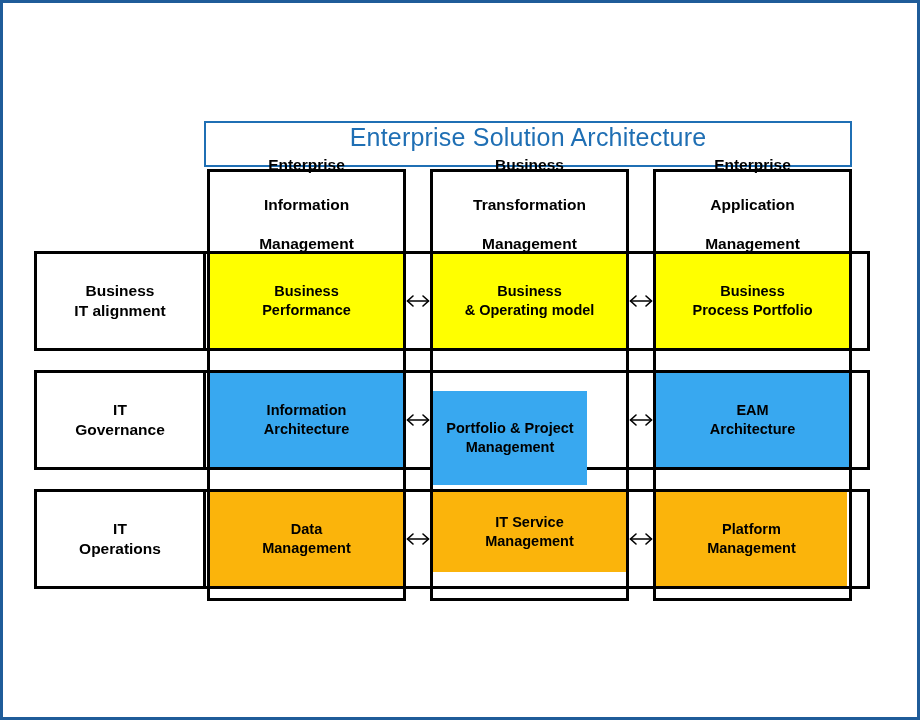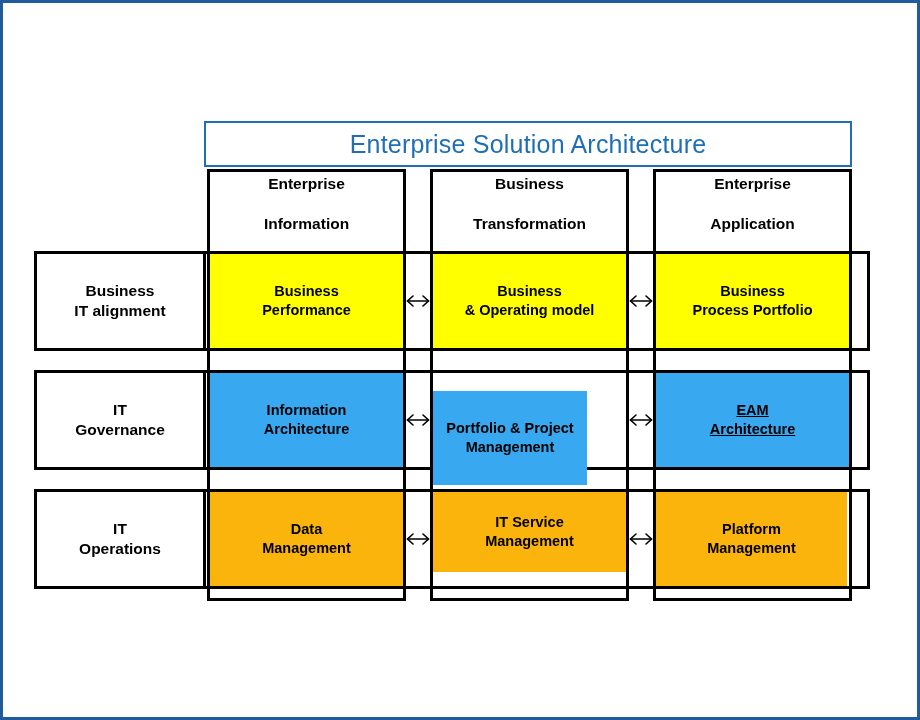--- a/index.html
+++ b/index.html
@@ -18,21 +18,21 @@
     overflow: hidden;
   }
 
   
   #title-box {
     position: absolute;
     left: 201px; top: 118px;
     width: 648px; height: 46px;
     border: 2px solid #1F6FB4;
     background: #ffffff;
-    display: flex; align-items: center; justify-content: center;
+    display: flex; justify-content: center;
   }
   #title-box .title-text {
     color: #1F6FB4;
     font-size: 25px;
     font-weight: 400;
     letter-spacing: .2px;
     white-space: nowrap;
   }
 
   
@@ -40,21 +40,21 @@
     position: absolute;
     top: 166px;
     height: 432px;
     border: 3px solid #000000;
     background: transparent;
   }
   .col-header {
     position: absolute;
     top: 0; left: 0; right: 0;
     height: 82px;
-    display: flex; align-items: flex-start; justify-content: center;
+    display: flex; align-items: flex-end; justify-content: center;
     text-align: center;
     padding: 2px 4px 0 4px;
     border-radius: 27px;
   }
   .col-header span {
     font-size: 15.5px;
     font-weight: bold;
     color: #000000;
     line-height: 1.28;
     display: block;
@@ -208,21 +208,21 @@
       <span>Information</span><br>
       <span>Architecture</span>
     </span>
   </div>
   <div class="cell c-blue" style="left:430px; top:388px; width:154px; height:94px;">
     <span>
       <span>Portfolio &amp; Project</span><br>
       <span>Management</span>
     </span>
   </div>
-  <div class="cell c-blue" style="left:653px; top:370px; width:193px; height:94px;text-decoration:underline;">
+  <div class="cell c-blue" style="left:653px; top:370px; width:193px; height:94px;">
     <span>
       <span>EAM</span><br>
       <span>Architecture</span>
     </span>
   </div>
 
   <div class="cell c-orange" style="left:207px; top:489px; width:193px; height:94px;">
     <span>
       <span>Data</span><br>
       <span>Management</span>

